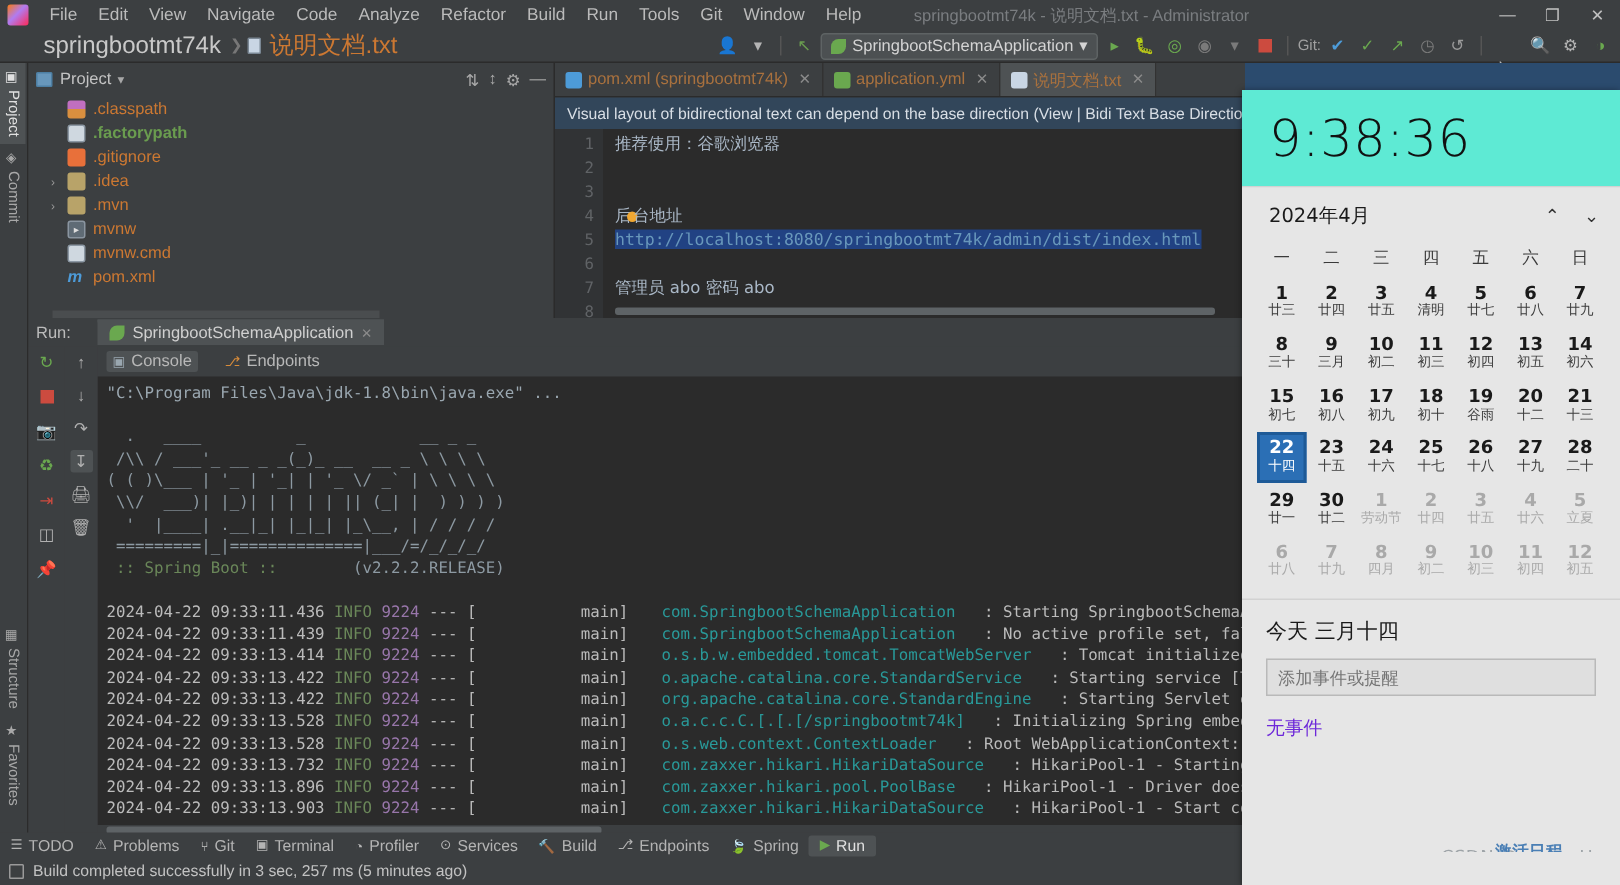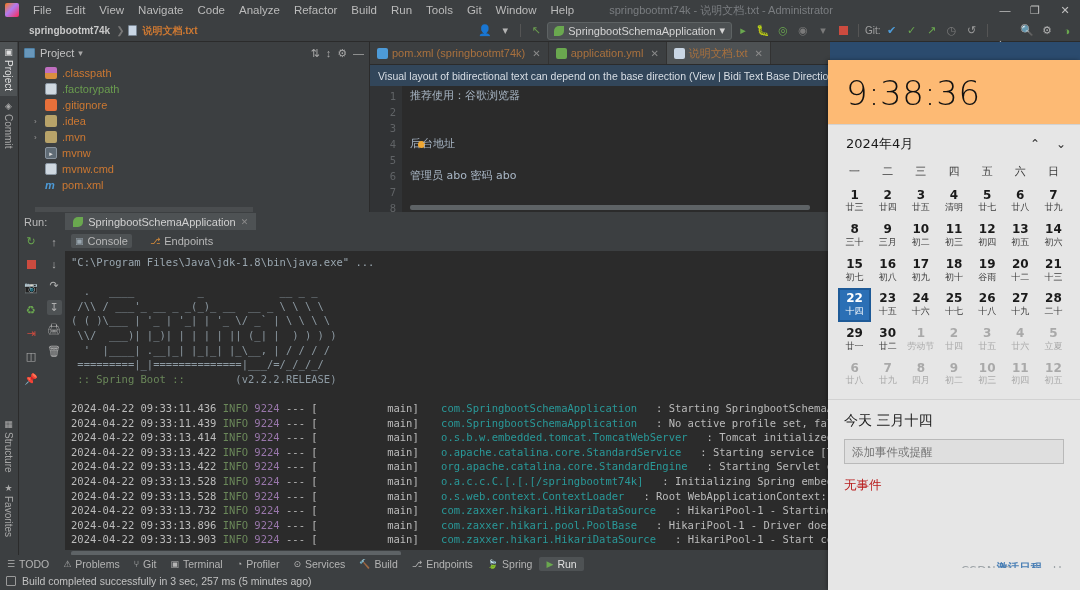--- a/index.html
+++ b/index.html
@@ -36,21 +36,21 @@
     width: 30px; height: 20px; display: flex; align-items: center;
     justify-content: center; color: #c0c0c0; font-size: 11px;
   }
 
   
   .navbar {
     position: absolute; top: 20px; left: 0; width: 1080px; height: 22px;
     background: #3c3f41; display: flex; align-items: center;
     font-size: 11px; color: #bbbbbb; border-bottom: 1px solid #2b2b2b;
   }
-  .crumb { padding: 0 3px; color: #c9c9c9; font-size: 10px; font-weight: bold; }
+  .crumb { padding: 0 3px; color: #c9c9c9; font-size: 16px; }
   .crumb-sep { color: #777; padding: 0 3px; font-size: 10px; }
   .crumb-file { color: #cc7832; }
   .doc-ico {
     display: inline-block; width: 9px; height: 11px; background: #c9d6e4;
     border: 1px solid #7a8794; border-radius: 1px; margin-right: 3px;
     vertical-align: -2px;
   }
   .nav-right { margin-left: auto; display: flex; align-items: center; gap: 2px; padding-right: 4px; }
   .tb-btn {
     height: 18px; min-width: 18px; display: flex; align-items: center;
@@ -108,21 +108,21 @@
   .tnode .tico {
     width: 12px; height: 12px; margin-right: 5px; flex: none;
     display: inline-block; border-radius: 2px;
   }
   .ico-disc  { background: linear-gradient(180deg,#c06fc0 50%,#d98f3f 50%); border-radius: 50%; }
   .ico-file  { background: #cfd8e0; border: 1px solid #8b97a3; border-radius: 1px; }
   .ico-git   { background: #e8703a; border-radius: 2px; }
   .ico-fold  { background: #b8a369; border-radius: 1px 3px 3px 3px; }
   .ico-bat   { background: #5f6b75; border: 1px solid #8a95a0; color:#ddd; font-size:7px; text-align:center; line-height:11px;}
   .ico-m     { background: transparent; color: #4d9bd8; font-style: italic; font-weight: bold; font-size: 11px; line-height: 12px; }
-  .t-green  { color: #6a9c4f; }
+  .t-green  { color: #6a9c4f; font-weight: bold; }
   .t-orange { color: #cc7832; }
   .proj-scroll {
     height: 5px; background: #4a4d4f; margin: 0 0 0 16px; width: 218px;
   }
 
   
   .editorzone {
     position: absolute; top: 42px; left: 370px; width: 460px; height: 170px;
     background: #2b2b2b;
   }
@@ -240,21 +240,21 @@
   }
 
   
   .calflyout {
     position: absolute; top: 60px; right: 0; width: 252px; height: 530px;
     background: #e6e6e6; color: #1a1a1a;
     font-family: "DejaVu Sans", "Liberation Sans", sans-serif;
     box-shadow: -1px 0 4px rgba(0,0,0,.35);
     display: flex; flex-direction: column;
   }
-  .cal-clockbox { padding: 16px 18px 12px 18px; background: #fdba74; }
+  .cal-clockbox { padding: 16px 18px 12px 18px; background: #5eead4; }
   .cal-time { font-size: 34px; font-weight: 300; color: #111; letter-spacing: .5px; line-height: 1.05; }
   .cal-date { font-size: 12.5px; color: #2b6fb5; margin-top: 6px; }
   .cal-divider { height: 1px; background: #d2d2d2; }
   .cal-monthrow {
     display: flex; align-items: center; padding: 10px 14px 6px 18px;
     background: #e6e6e6;
   }
   .cal-month { font-size: 13px; color: #1a1a1a; }
   .cal-navs { margin-left: auto; display: flex; gap: 16px; color: #333; font-size: 12px; }
   .cal-grid {
@@ -275,21 +275,21 @@
     background: #2b6fb5; border: 2px solid #1e5a97;
   }
   .cal-cell.today .cal-d, .cal-cell.today .cal-l { color: #ffffff; }
   .cal-events { padding: 12px 16px 0 16px; }
   .cal-today-lbl { font-size: 14px; color: #1a1a1a; margin-bottom: 9px; }
   .cal-input {
     width: 100%; height: 25px; background: #dfdfdf; border: 1px solid #b9b9b9;
     font-size: 11.5px; color: #6d6d6d; padding: 0 7px;
     font-family: "DejaVu Sans", sans-serif;
   }
-  .cal-noevent { font-size: 12.5px; color: #b91c1c; margin-top: 13px; font-family: Liberation Mono, monospace; }
+  .cal-noevent { font-size: 12.5px; color: #6d28d9; margin-top: 13px; font-family: Liberation Mono, monospace; }
   .cal-watermark {
     position: absolute; bottom: 12px; right: 10px;
     font-size: 12px; color: #9ea4a8; letter-spacing: .3px;
   }
   .cal-watermark .cn {
     color: #4a7fb5; font-weight: bold; position: absolute;
     right: 28px; bottom: 3px; font-size: 11px;
   }
   .taskbar-cover {
     position: absolute; bottom: 0; left: 830px; width: 250px; height: 22px;
@@ -481,20 +481,21 @@
           <div>5</div>
           <div>6</div>
           <div>7</div>
           <div>8</div>
         </div>
       <div class="codelines">
         <div class="line" style="font-family:'DejaVu Sans',sans-serif;">推荐使用：谷歌浏览器</div>
         <div class="line">&nbsp;</div>
         <div class="line">&nbsp;</div>
         <div class="line" style="font-family:'DejaVu Sans',sans-serif;"><span>后</span><span class="cursor-dot"></span><span>台地址</span></div>
+        <div class="line"><span class="sel-url">http://localhost:8080/springbootmt74k/admin/dist/index.html</span></div>
         <div class="line">&nbsp;</div>
         <div class="line" style="font-family:'DejaVu Sans',sans-serif;">管理员  abo 密码 abo</div>
         <div class="line">&nbsp;</div>
       </div>
       <div class="hscroll"></div>
     </div>
   </div>
 
   <div class="runpanel">
     <div class="run-header">

